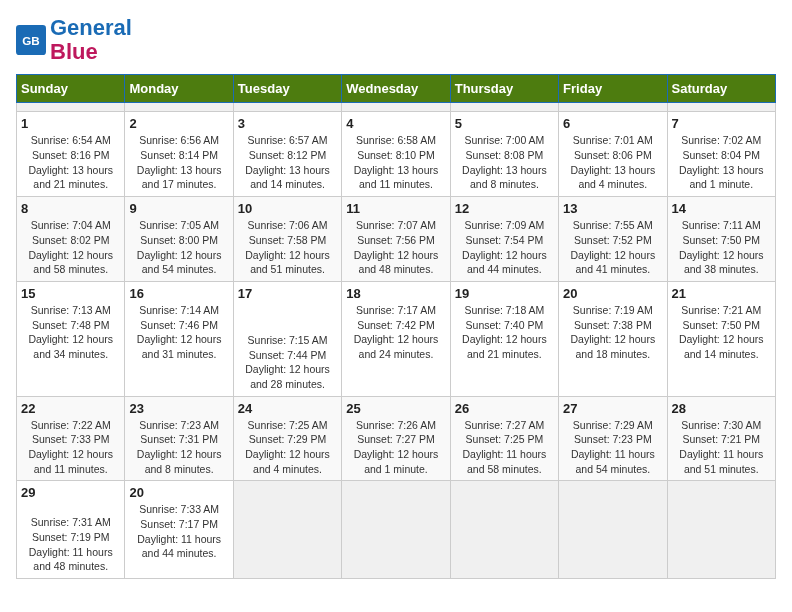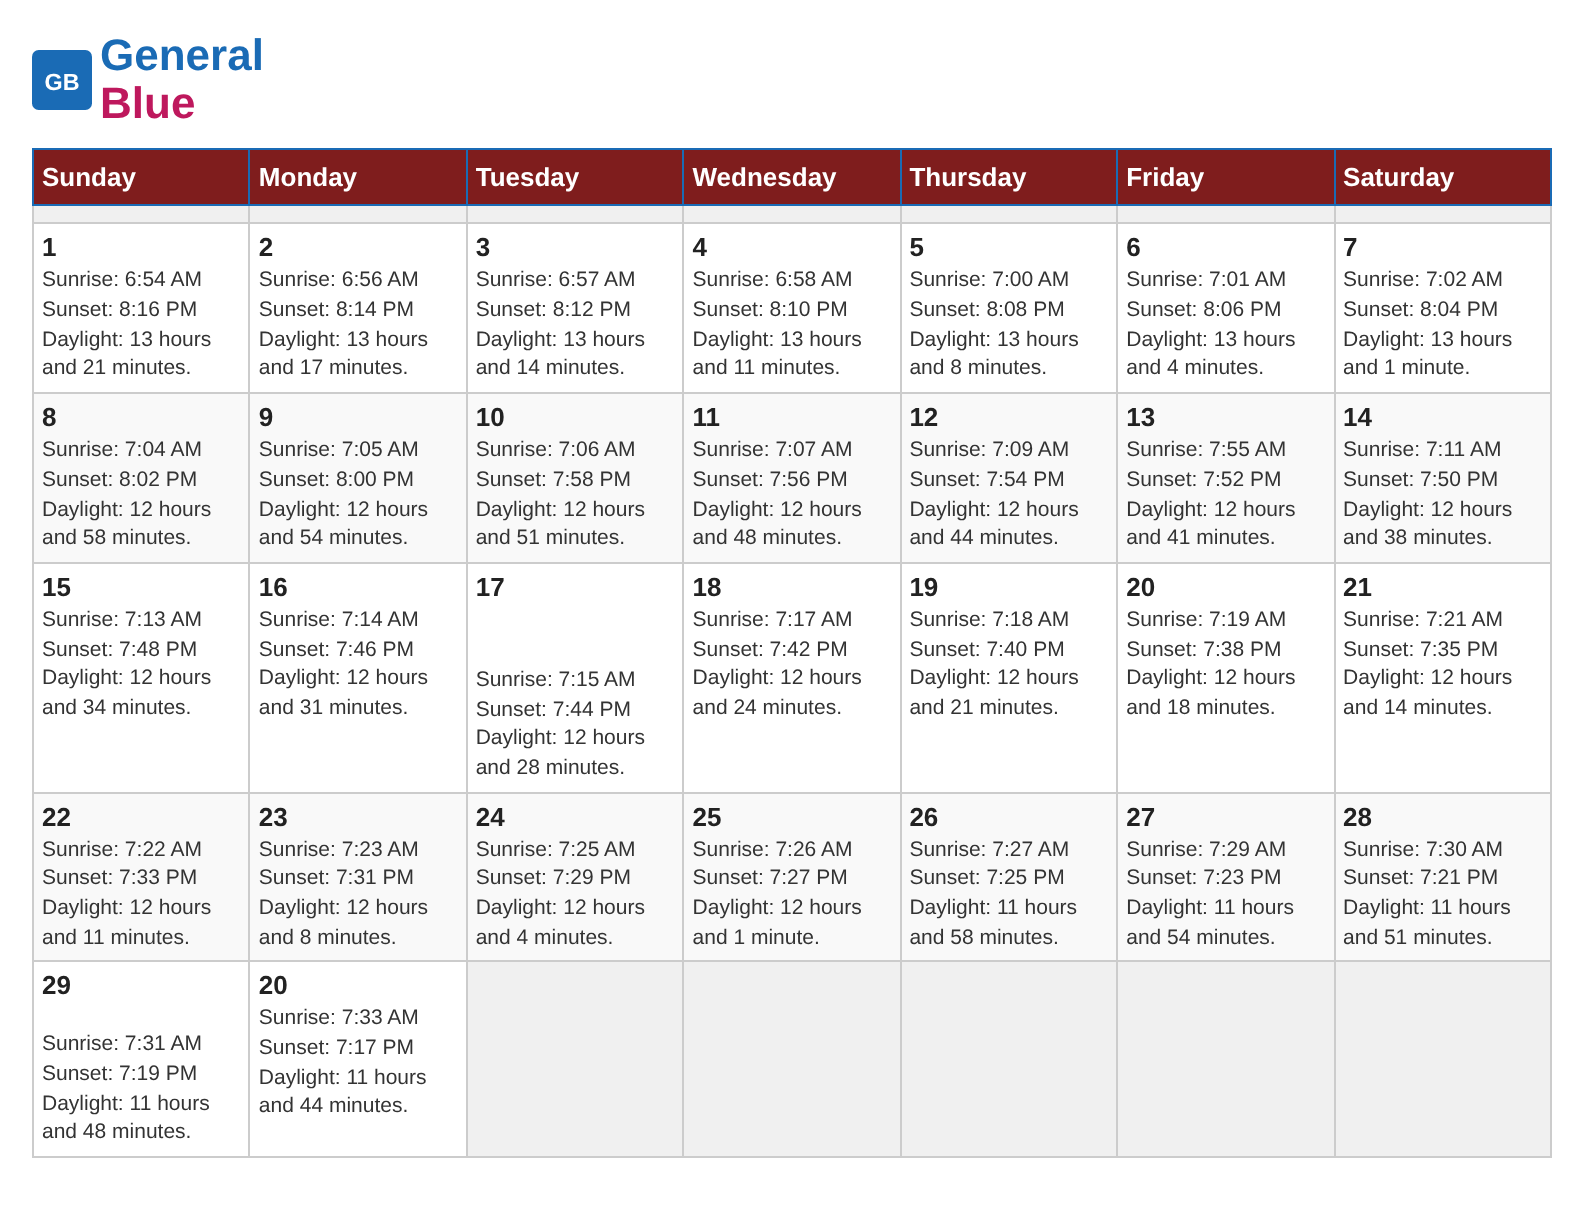--- a/index.html
+++ b/index.html
@@ -41,21 +41,21 @@
     .location {
       font-size: 14px;
       color: #555;
     }
     table {
       width: 100%;
       border-collapse: collapse;
       font-size: 11px;
     }
     thead tr th {
-      background-color: #7f1d1d;
+      background-color: #4d7c0f;
       color: #fff;
       padding: 6px 4px;
       text-align: left;
       font-size: 13px;
       font-weight: bold;
       border: 1px solid #1a6bb5;
     }
     tbody tr td {
       border: 1px solid #ccc;
       vertical-align: top;
@@ -71,20 +71,21 @@
       font-size: 13px;
       font-weight: bold;
       color: #222;
       display: block;
       margin-bottom: 2px;
     }
     .day-info {
       color: #333;
       font-size: 10.5px;
       line-height: 1.4;
+      text-align: center;
     }
     .empty { background: #f0f0f0 !important; }
   </style>
 </head>
 <body>
 
 <div class="header">
   <div class="logo">
     <svg class="logo-icon" viewBox="0 0 36 36">
       <rect x="0" y="0" width="36" height="36" rx="4" fill="#1a6bb5"></rect>
@@ -265,21 +266,21 @@
         <td>
           <span class="day-num">20</span>
           <div class="day-info" style="white-space: pre-line;">Sunrise: 7:19 AM
 Sunset: 7:38 PM
 Daylight: 12 hours
 and 18 minutes.</div>
         </td>
         <td>
           <span class="day-num">21</span>
           <div class="day-info" style="white-space: pre-line;">Sunrise: 7:21 AM
-Sunset: 7:35 PM
+Sunset: 7:50 PM
 Daylight: 12 hours
 and 14 minutes.</div>
         </td>
       </tr>
       <tr>
         <td>
           <span class="day-num">22</span>
           <div class="day-info" style="white-space: pre-line;">Sunrise: 7:22 AM
 Sunset: 7:33 PM
 Daylight: 12 hours

